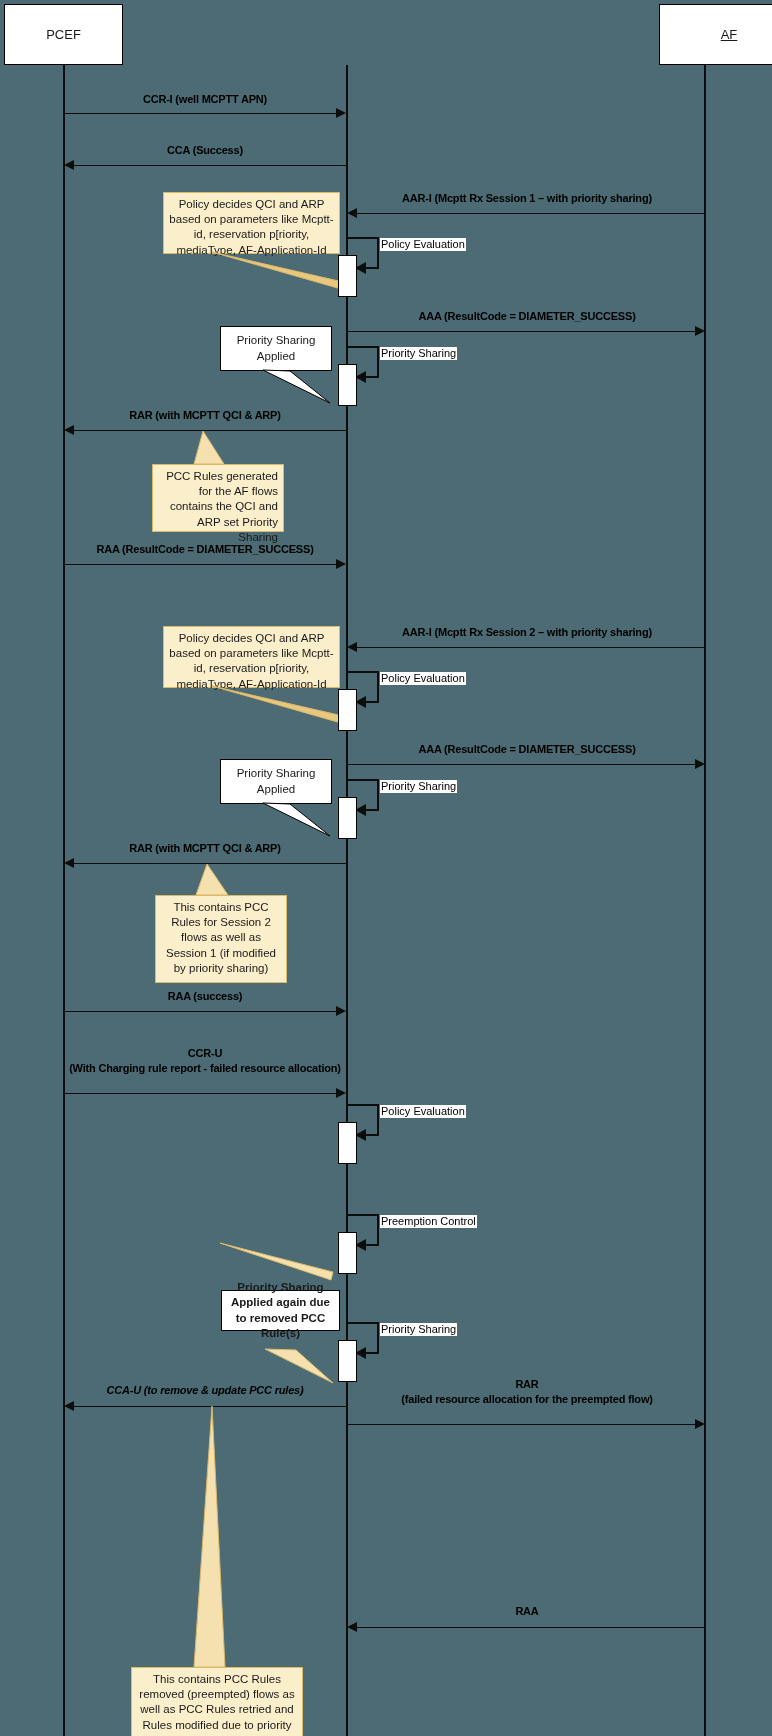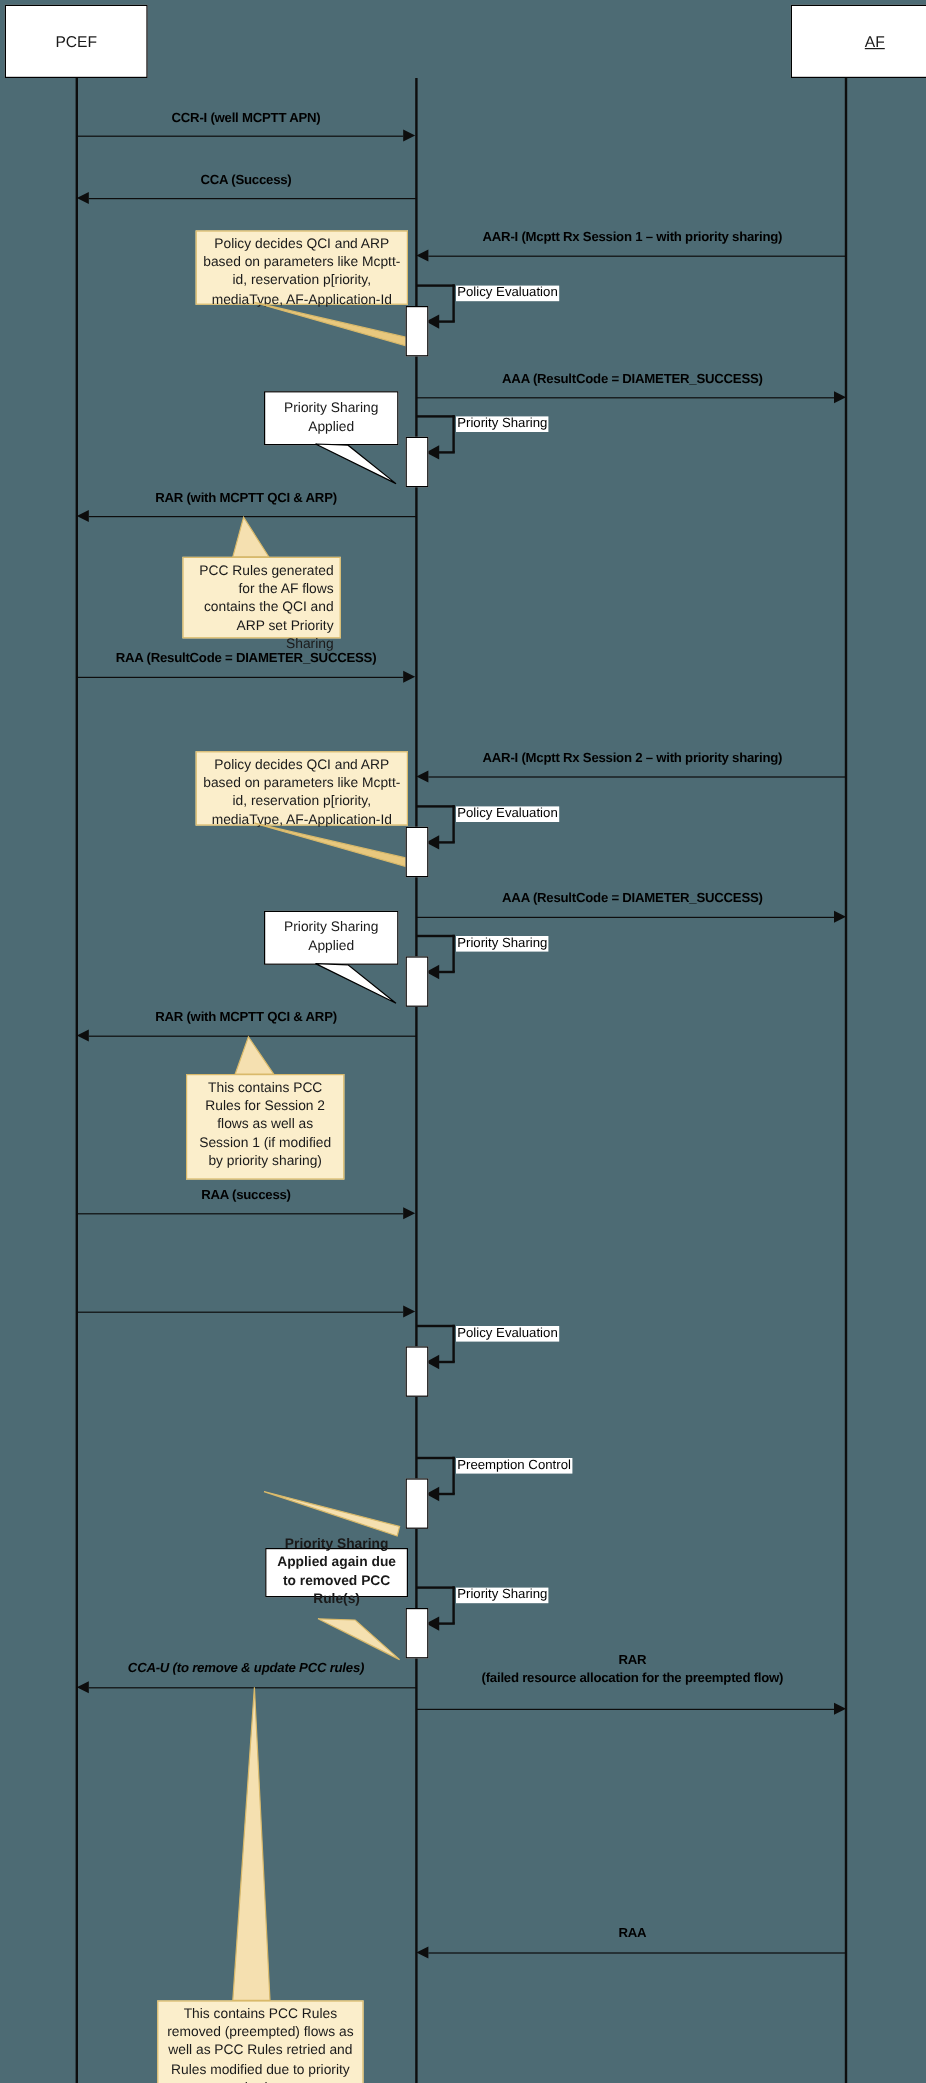--- a/index.html
+++ b/index.html
@@ -259,20 +259,22 @@
 
   <div class="note" style="left:155px; top:895px; width:132px; height:88px;">This contains PCC Rules for Session 2 flows as well as Session 1 (if modified by priority sharing)</div>
   <svg class="connector" width="772" height="1736">
     <polygon points="196,895 207,864 228,895" fill="#f5e0b0" stroke="#d9b96a" stroke-width="1"></polygon>
   </svg>
 
   <div class="msg-label" style="left:64px; top:989px; width:282px;">RAA (success)</div>
   <div class="msg-line" style="left:64px; top:1011px; width:272px;"></div>
   <div class="arrow-right" style="left:336px; top:1006px;"></div>
 
+  <div class="msg-label" style="left:64px; top:1046px; width:282px;">CCR-U
+(With Charging rule report - failed resource allocation)</div>
   <div class="msg-line" style="left:64px; top:1093px; width:272px;"></div>
   <div class="arrow-right" style="left:336px; top:1088px;"></div>
 
   <div class="self-loop" style="left:347px; top:1104px; width:32px; height:33px;">
     <div class="top" style="width:32px;"></div>
     <div class="right" style="left:30px; height:31px;"></div>
     <div class="bot" style="top:30px; left:13px; width:19px;"></div>
     <div class="head" style="left:8px; top:25px;"></div>
   </div>
   <div class="self-label" style="left:380px; top:1105px;">Policy Evaluation</div>

